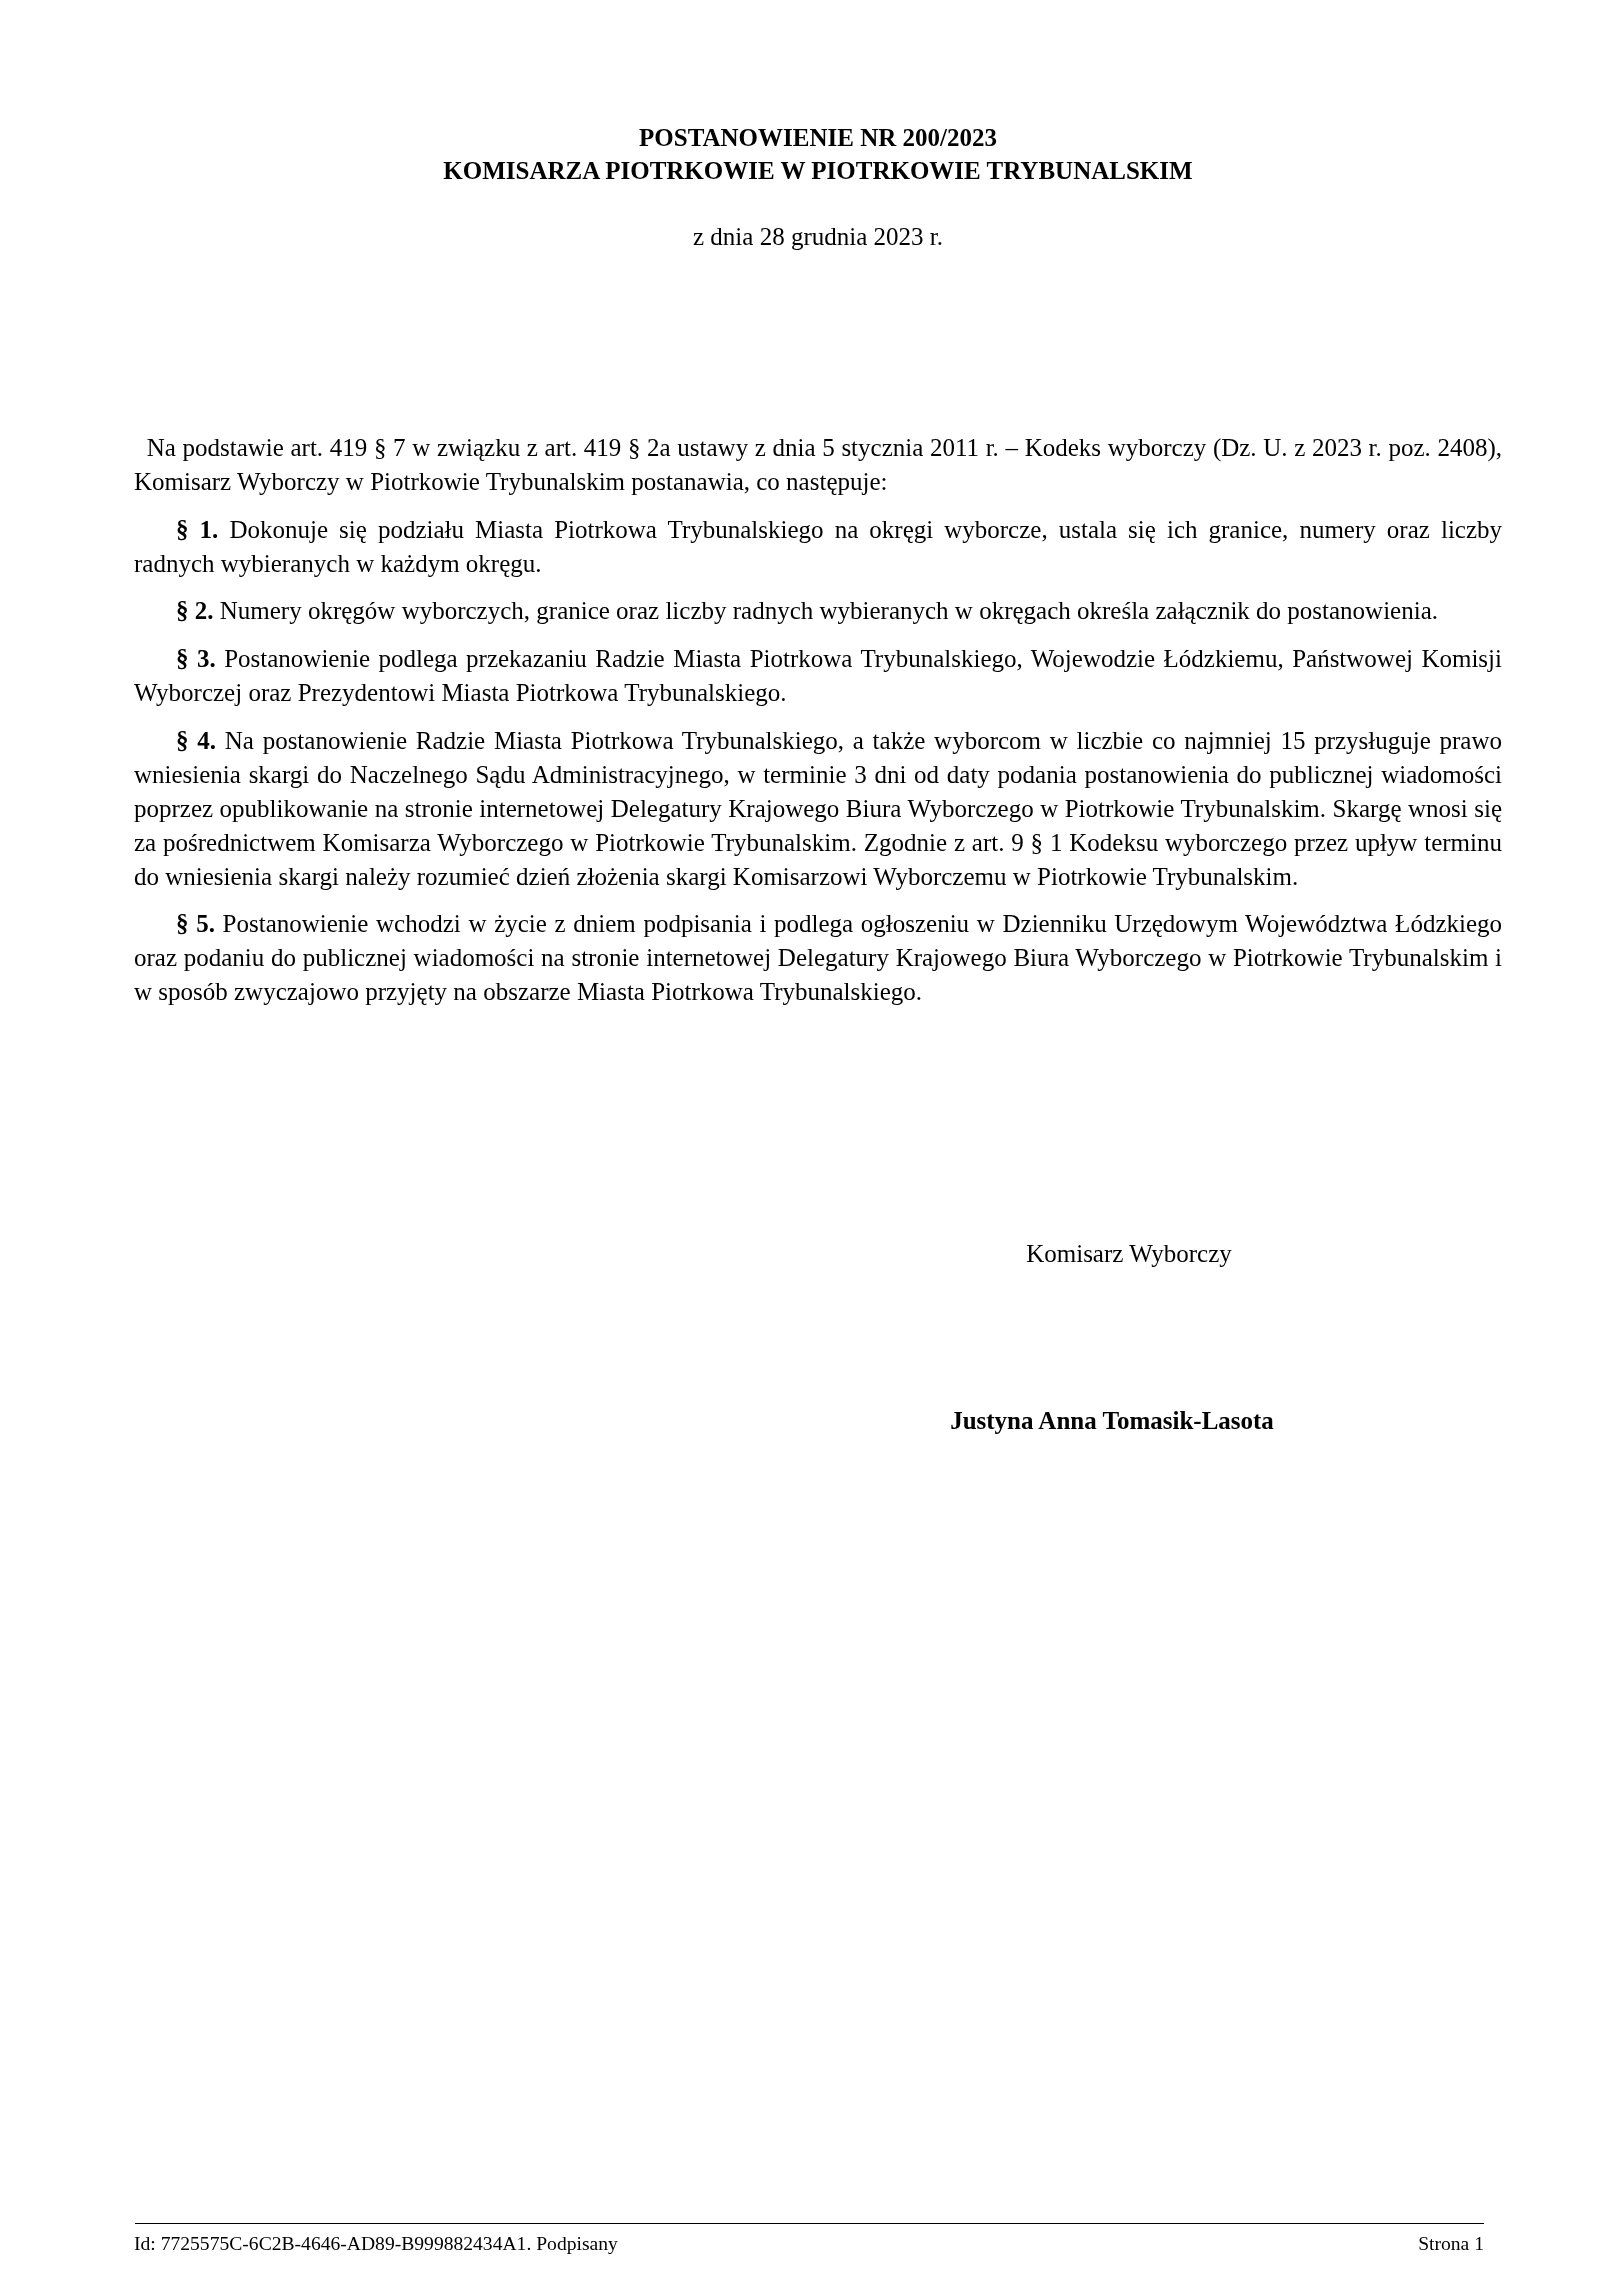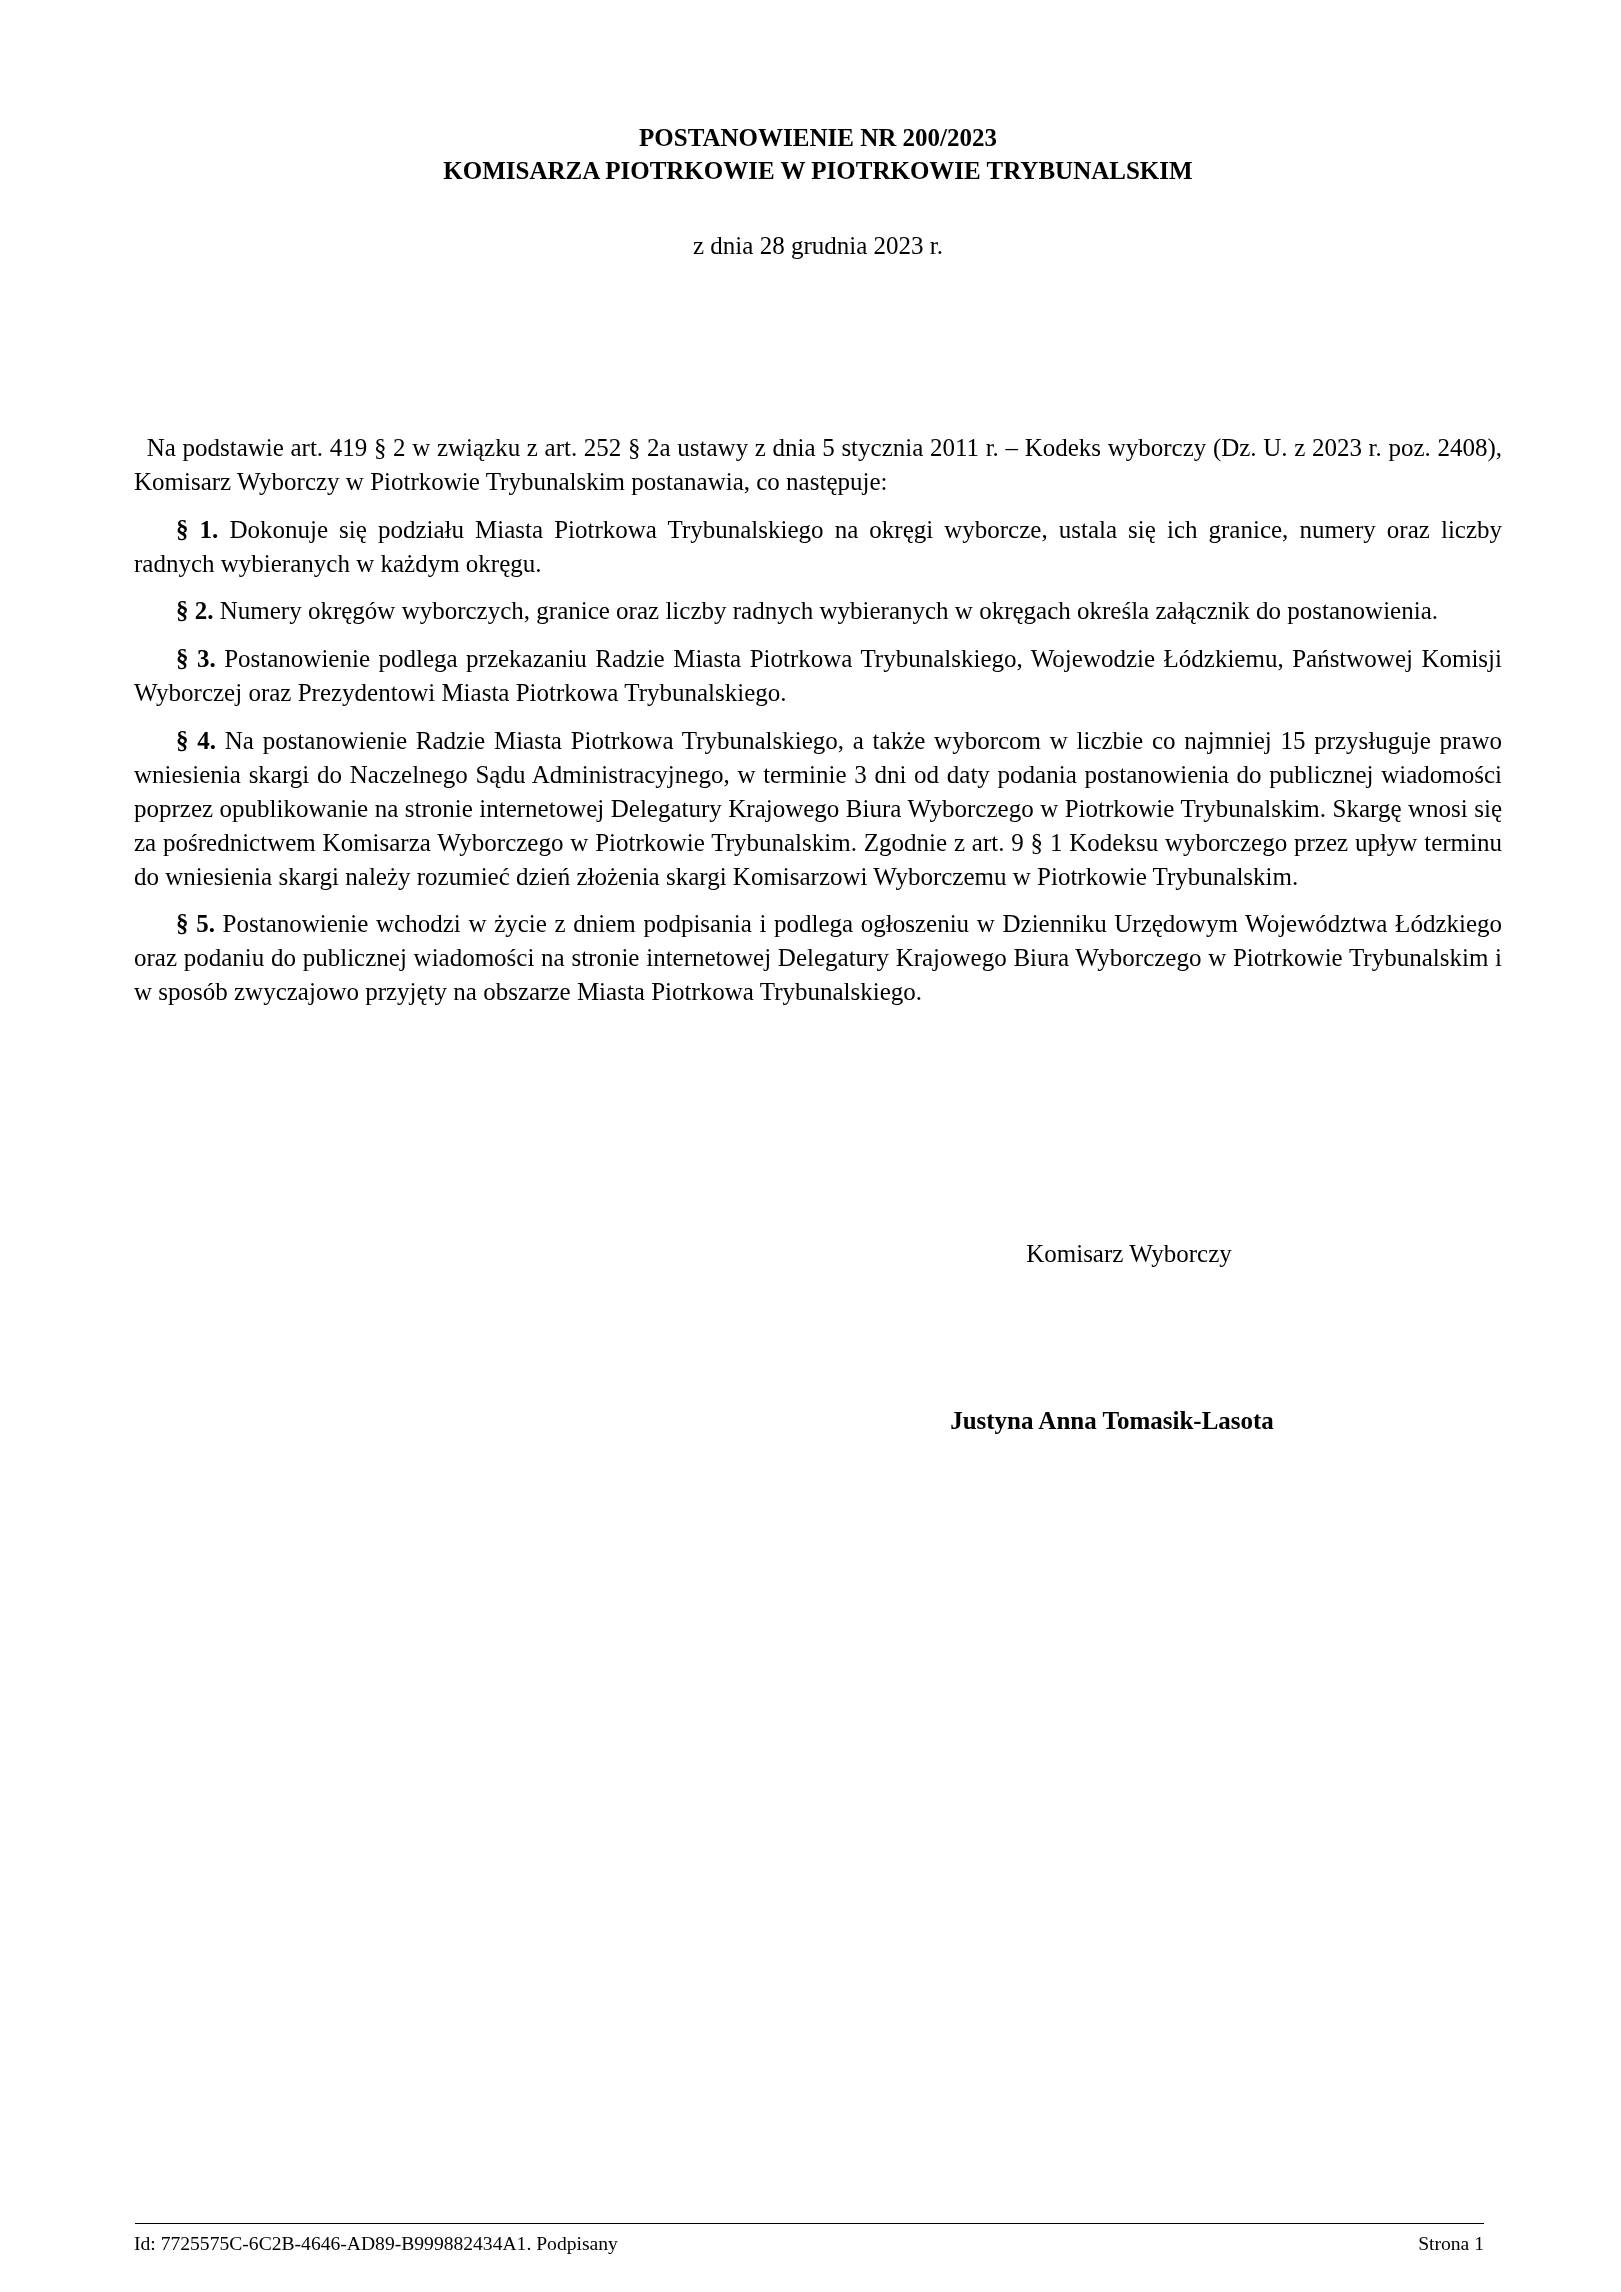--- a/index.html
+++ b/index.html
@@ -28,21 +28,21 @@
       left: 0;
       width: 1368px;
       text-align: center;
       font-weight: bold;
       font-size: 25px;
       line-height: 33px;
     }
     .title-block .line { display: block; }
     .date {
       position: absolute;
-      top: 229px;
+      top: 220px;
       left: 0;
       width: 1368px;
       text-align: center;
       font-size: 25px;
       line-height: 33px;
     }
     .subject {
       position: absolute;
       top: 299px;
       left: 0;
@@ -125,21 +125,21 @@
 
   <div class="title-block">
     <span class="line">POSTANOWIENIE NR 200/2023</span>
     <span class="line">KOMISARZA PIOTRKOWIE W PIOTRKOWIE TRYBUNALSKIM</span>
   </div>
 
   <div class="date">z dnia 28 grudnia 2023 r.</div>
 
 
   <div class="body">
-    <p class="para intro">Na podstawie art. 419 § 2 w związku z art. 252 § 2a ustawy z dnia 5 stycznia 2011 r. – Kodeks wyborczy (Dz. U. z 2023 r. poz. 2408), Komisarz Wyborczy w Piotrkowie Trybunalskim postanawia, co następuje:</p>
+    <p class="para intro">Na podstawie art. 419 § 7 w związku z art. 419 § 2a ustawy z dnia 5 stycznia 2011 r. – Kodeks wyborczy (Dz. U. z 2023 r. poz. 2408), Komisarz Wyborczy w Piotrkowie Trybunalskim postanawia, co następuje:</p>
 
     <p class="para p1">
       <span class="num">§ 1.</span>
       <span>Dokonuje się podziału Miasta Piotrkowa Trybunalskiego na okręgi wyborcze, ustala się ich granice, numery oraz liczby radnych wybieranych w każdym okręgu.</span>
     </p>
 
     <p class="para p2">
       <span class="num">§ 2.</span>
       <span>Numery okręgów wyborczych, granice oraz liczby radnych wybieranych w okręgach określa załącznik do postanowienia.</span>
     </p>

